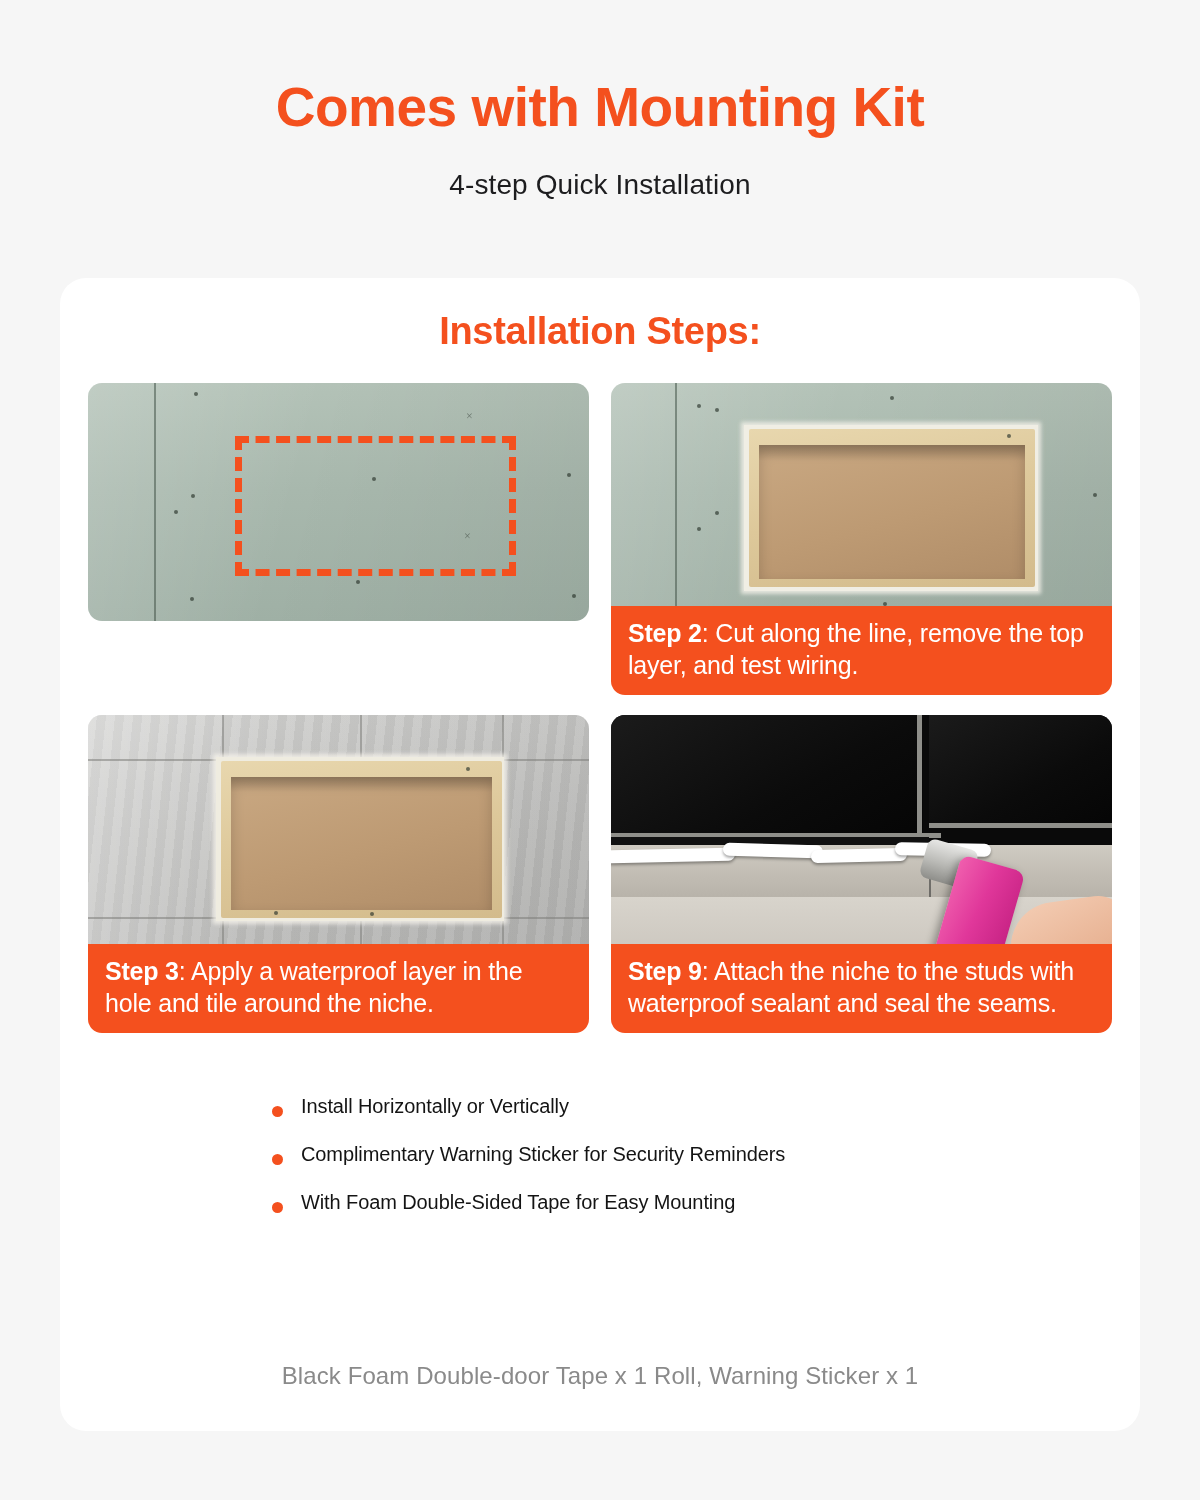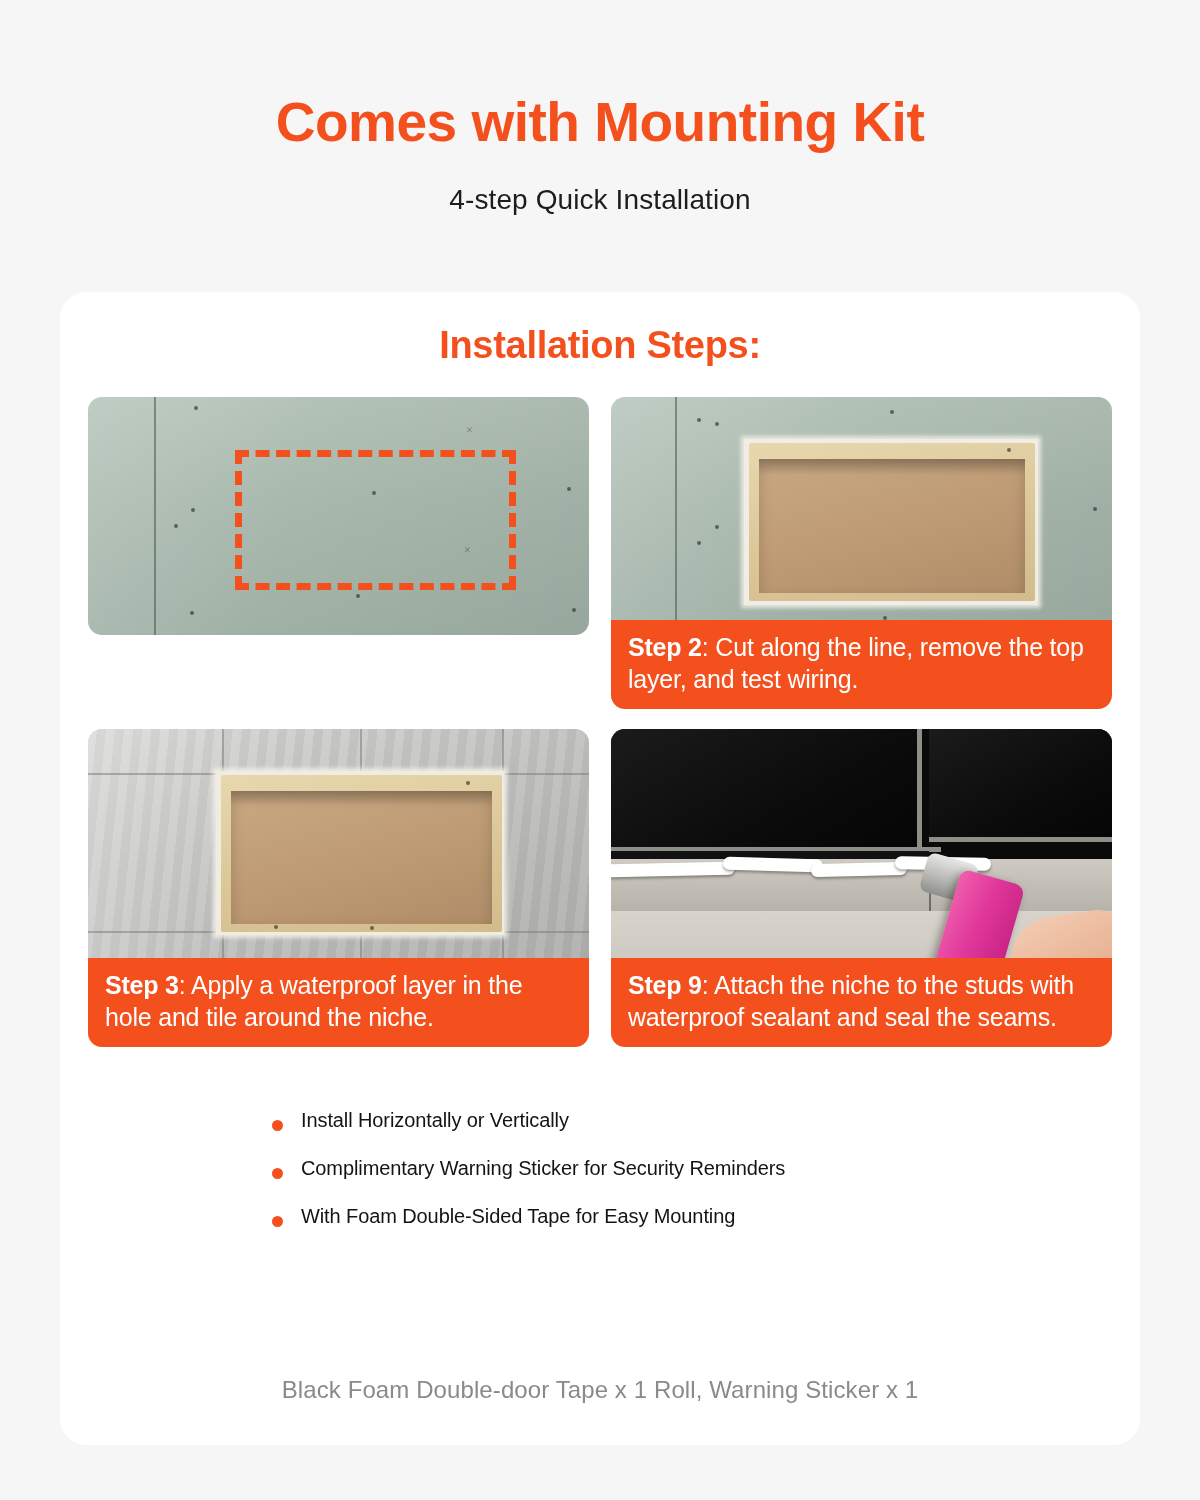--- a/index.html
+++ b/index.html
@@ -26,35 +26,35 @@
   .header {
     padding-top: 78px;
     text-align: center;
   }
   .header-title {
     font-size: 55px;
     font-weight: bold;
     color: #f4501e;
     letter-spacing: -0.5px;
     line-height: 1.05;
-    margin: 16px;
+    margin: 1px;
   }
   .header-subtitle {
     margin: 32px 0 0 0;
     font-size: 28px;
     font-weight: 400;
     color: #1d1d1f;
     letter-spacing: 0.1px;
   }
 
   
   .card {
     position: absolute;
     left: 60px;
-    top: 292px;
+    top: 278px;
     width: 1080px;
     height: 1153px;
     background: #ffffff;
     border-radius: 26px;
     box-sizing: border-box;
   }
 
   .card-title {
     margin: 0;
     padding-top: 32px;

